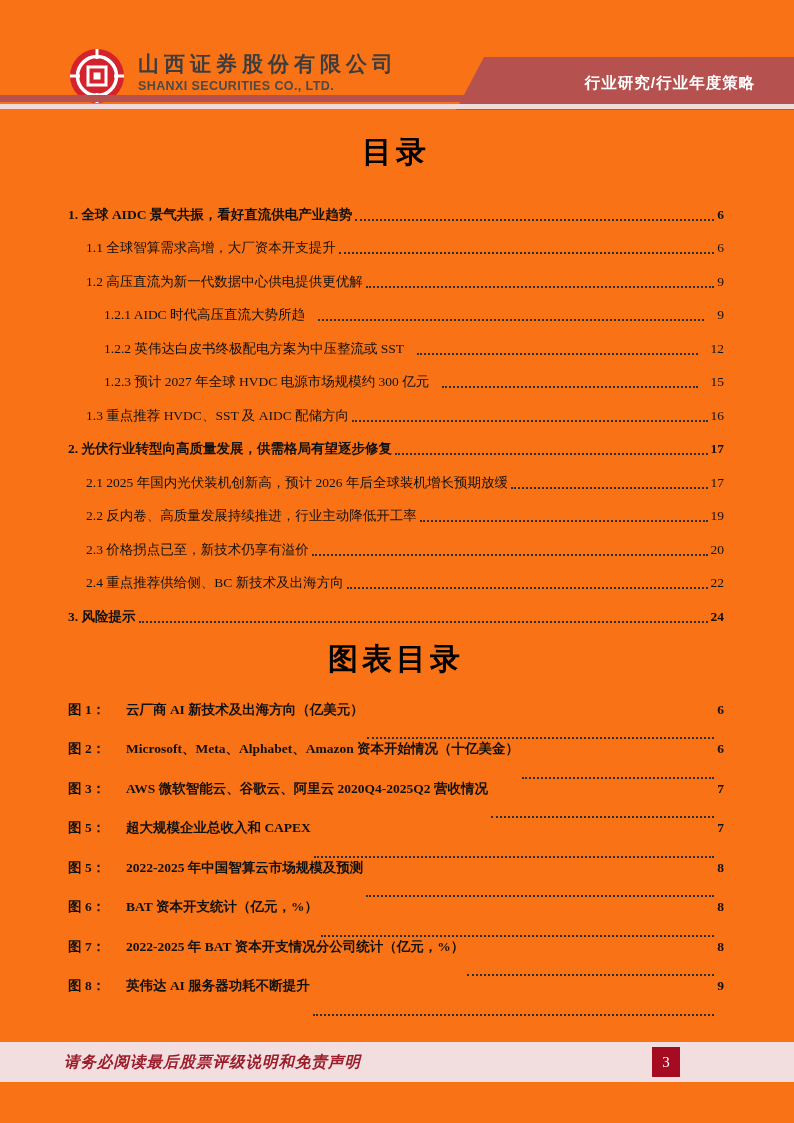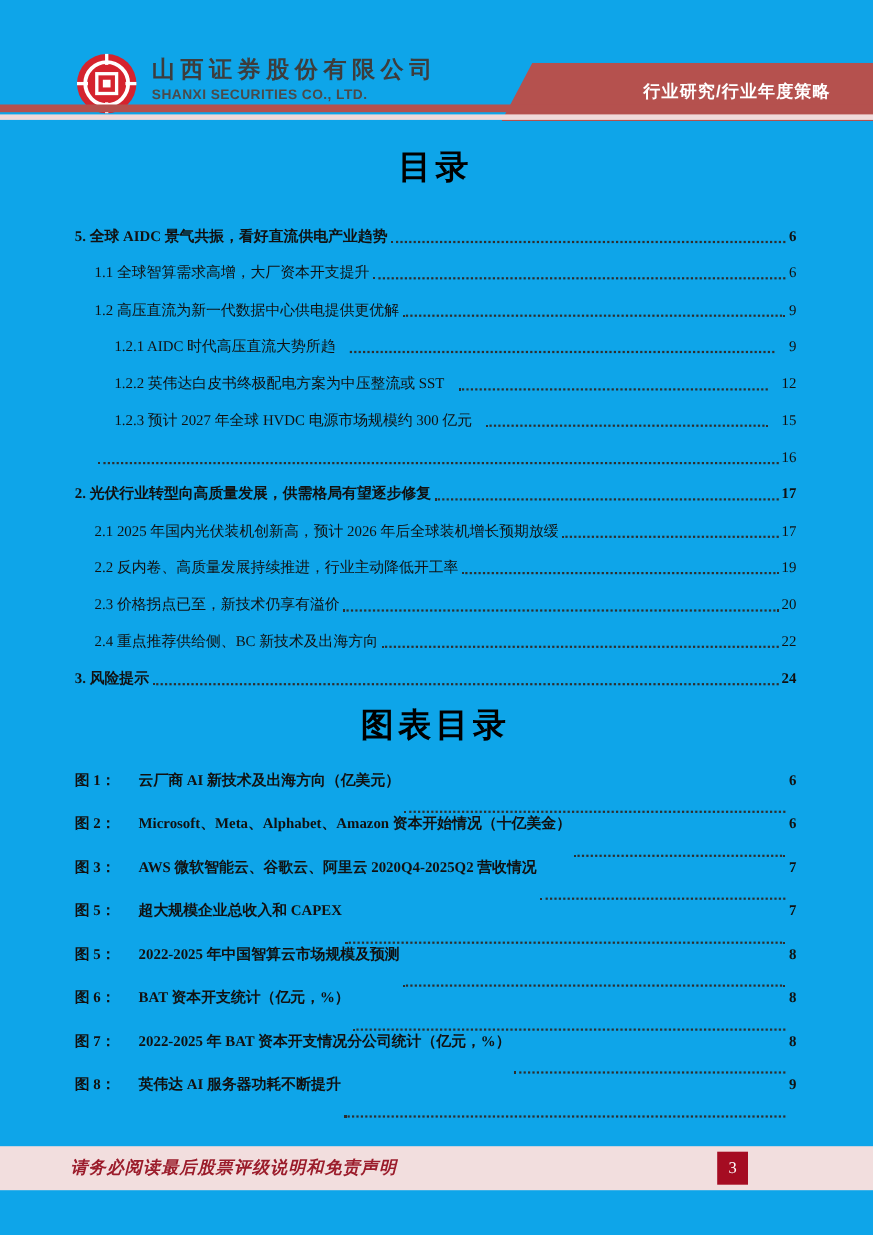--- a/index.html
+++ b/index.html
@@ -1,17 +1,17 @@
 <!DOCTYPE html>
 <html style="--banner-red: #b5514e; --rule-pink: #f0dada; --footer-bg: #f2dede; --footer-text: #9b1c2b; --badge-bg: #a50c22;"><head>
 <meta charset="utf-8">
 <style>
   html,body{margin:0;padding:0;background:#fff;}
   .page{
-    position:relative;width:794px;height:1123px;background:#0ea5e9;overflow:hidden;
+    position:relative;width:794px;height:1123px;background:#f97316;overflow:hidden;
     font-family:"Liberation Serif","DejaVu Serif",serif;color:#111;
   }
   
   .hdr-logo{position:absolute;left:66px;top:46px;width:62px;height:60px;}
   .hdr-names{position:absolute;left:138px;top:50px;}
   .hdr-cn{font-size:21px;font-weight:bold;color:#3d3d3d;letter-spacing:5px;
           font-family:"Liberation Sans","DejaVu Sans",sans-serif;line-height:28px;}
   .hdr-en{font-size:12.5px;font-weight:bold;color:#4a4a4a;letter-spacing:.4px;
           font-family:"Liberation Sans","DejaVu Sans",sans-serif;line-height:16px;}
   .banner{
@@ -70,21 +70,21 @@
   <div class="banner">
     <span>行业研究/行业年度策略</span>
   </div>
   <div class="rule-red"></div>
   <div class="rule-pink"></div>
 
   <div class="content">
     <div class="sec-title">目录</div>
     <div>
         <div class="toc-row lvl1 bold">
-          <span class="t">5.  全球 AIDC 景气共振，看好直流供电产业趋势</span>
+          <span class="t">1.  全球 AIDC 景气共振，看好直流供电产业趋势</span>
           <span class="leader"></span>
           <span class="pg">6</span>
         </div>
         <div class="toc-row lvl2">
           <span class="t">1.1 全球智算需求高增，大厂资本开支提升</span>
           <span class="leader"></span>
           <span class="pg">6</span>
         </div>
         <div class="toc-row lvl2">
           <span class="t">1.2 高压直流为新一代数据中心供电提供更优解</span>
@@ -100,20 +100,21 @@
           <span class="t">1.2.2 英伟达白皮书终极配电方案为中压整流或 SST</span>
           <span class="leader"></span>
           <span class="pg">12</span>
         </div>
         <div class="toc-row lvl3">
           <span class="t">1.2.3 预计 2027 年全球 HVDC 电源市场规模约 300 亿元</span>
           <span class="leader"></span>
           <span class="pg">15</span>
         </div>
         <div class="toc-row lvl2">
+          <span class="t">1.3 重点推荐 HVDC、SST 及 AIDC 配储方向</span>
           <span class="leader"></span>
           <span class="pg">16</span>
         </div>
         <div class="toc-row lvl1 bold">
           <span class="t">2.  光伏行业转型向高质量发展，供需格局有望逐步修复</span>
           <span class="leader"></span>
           <span class="pg">17</span>
         </div>
         <div class="toc-row lvl2">
           <span class="t">2.1 2025 年国内光伏装机创新高，预计 2026 年后全球装机增长预期放缓</span>

